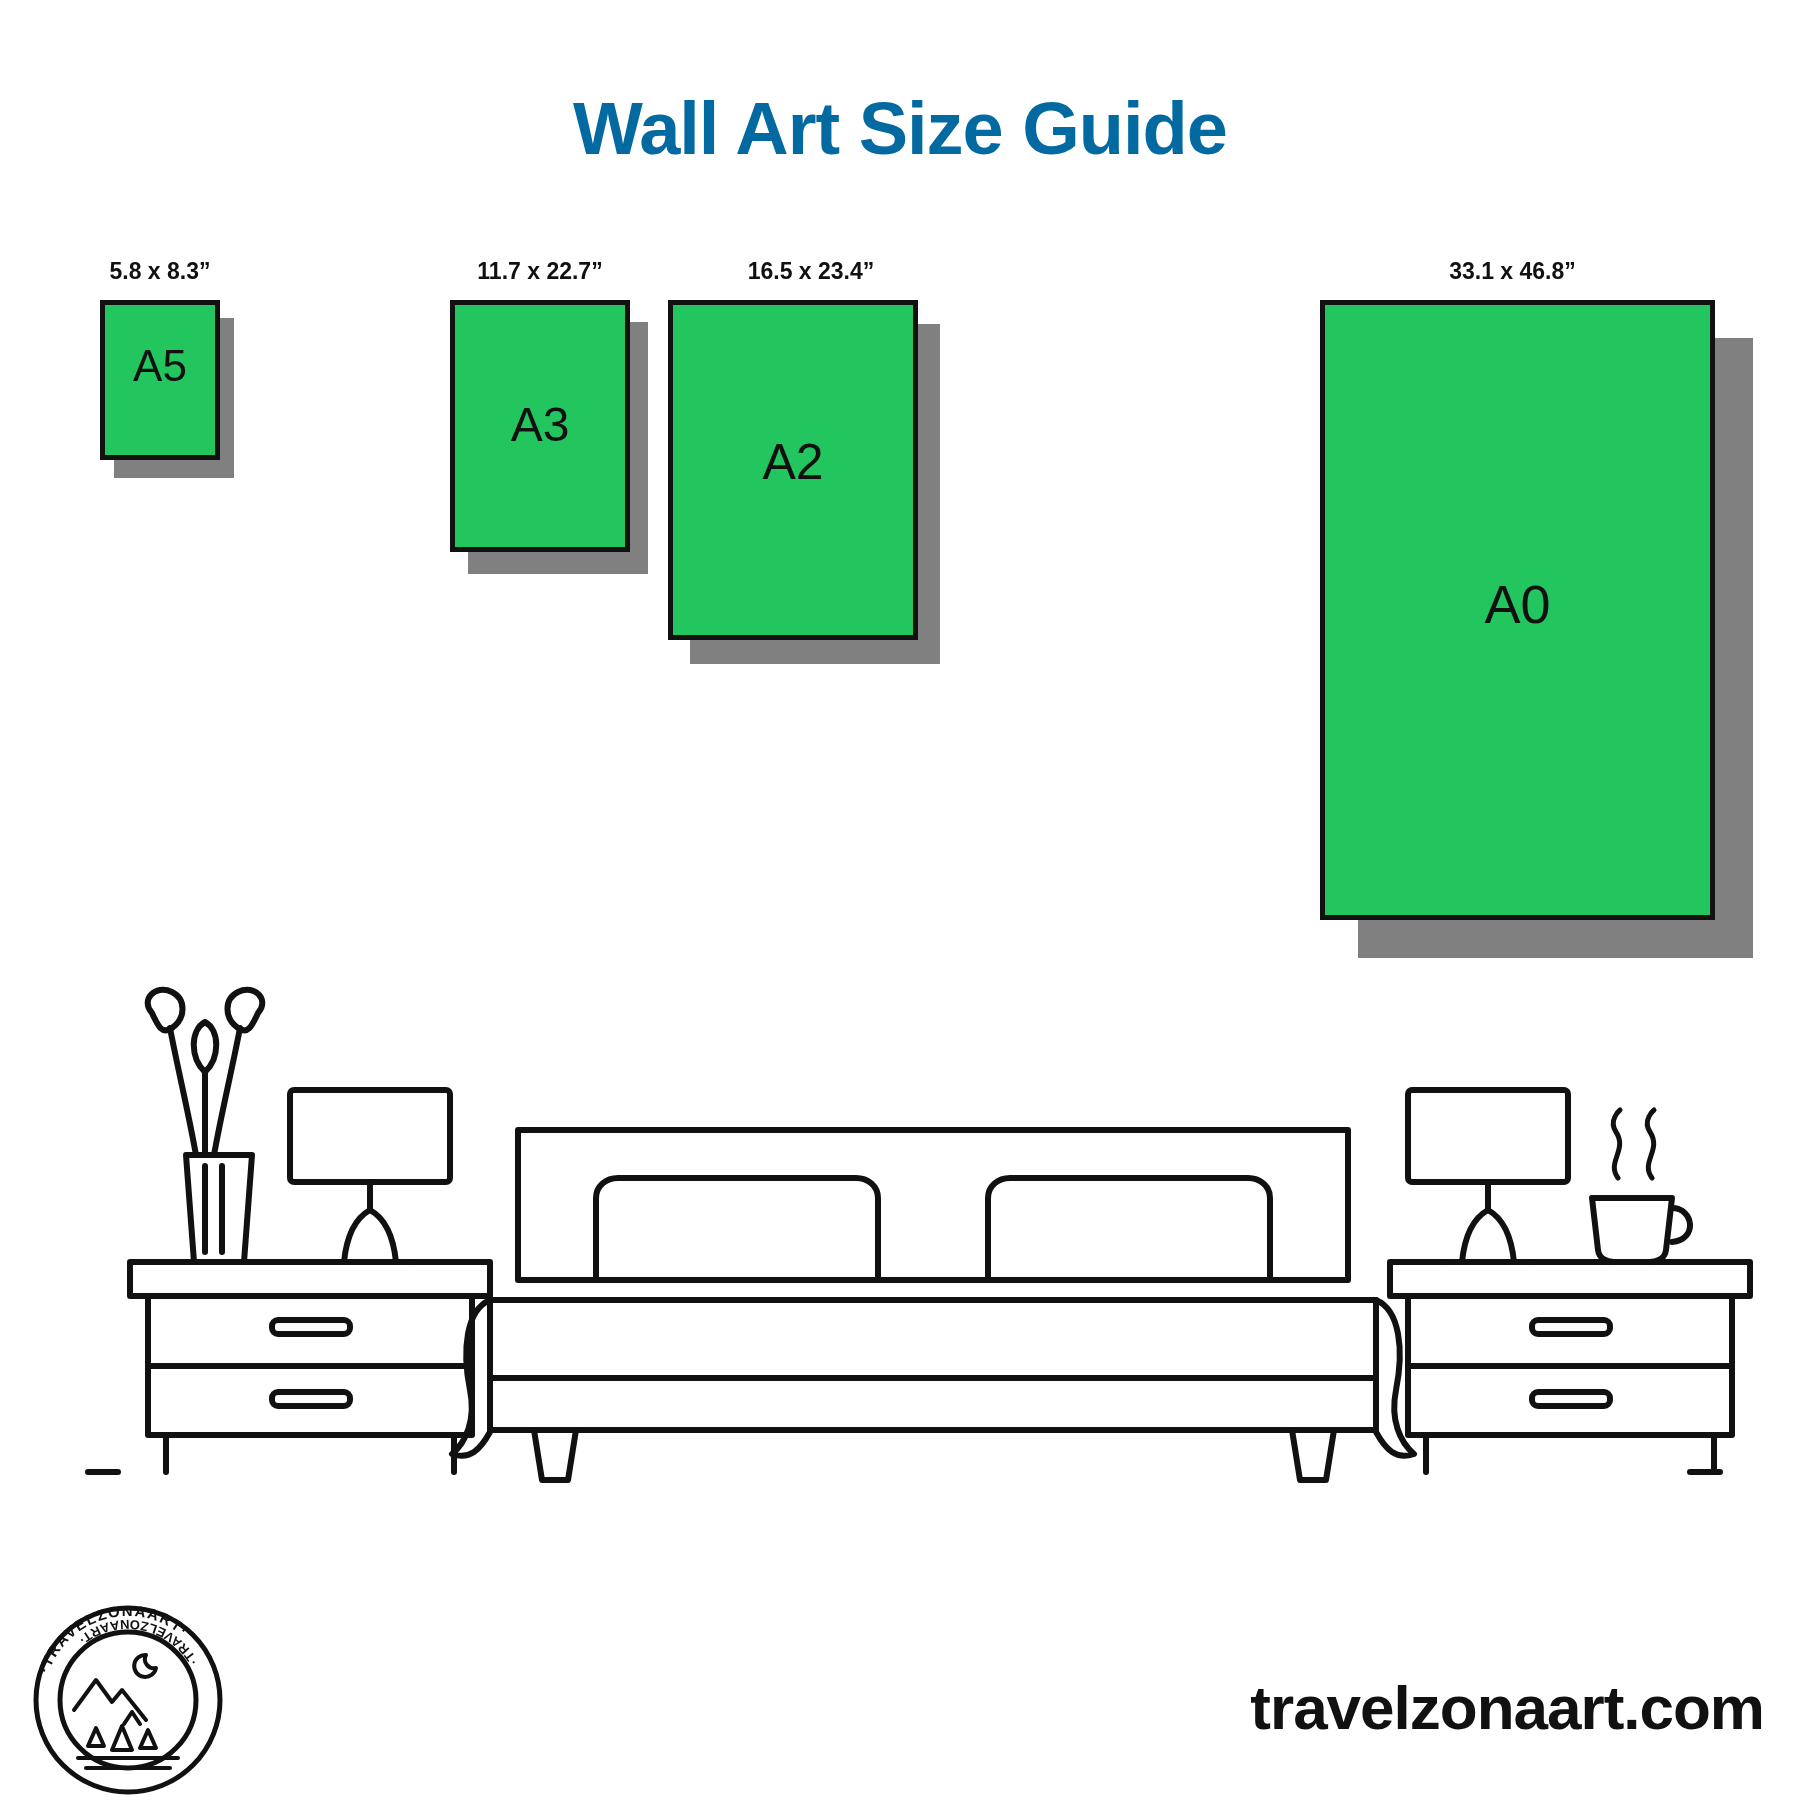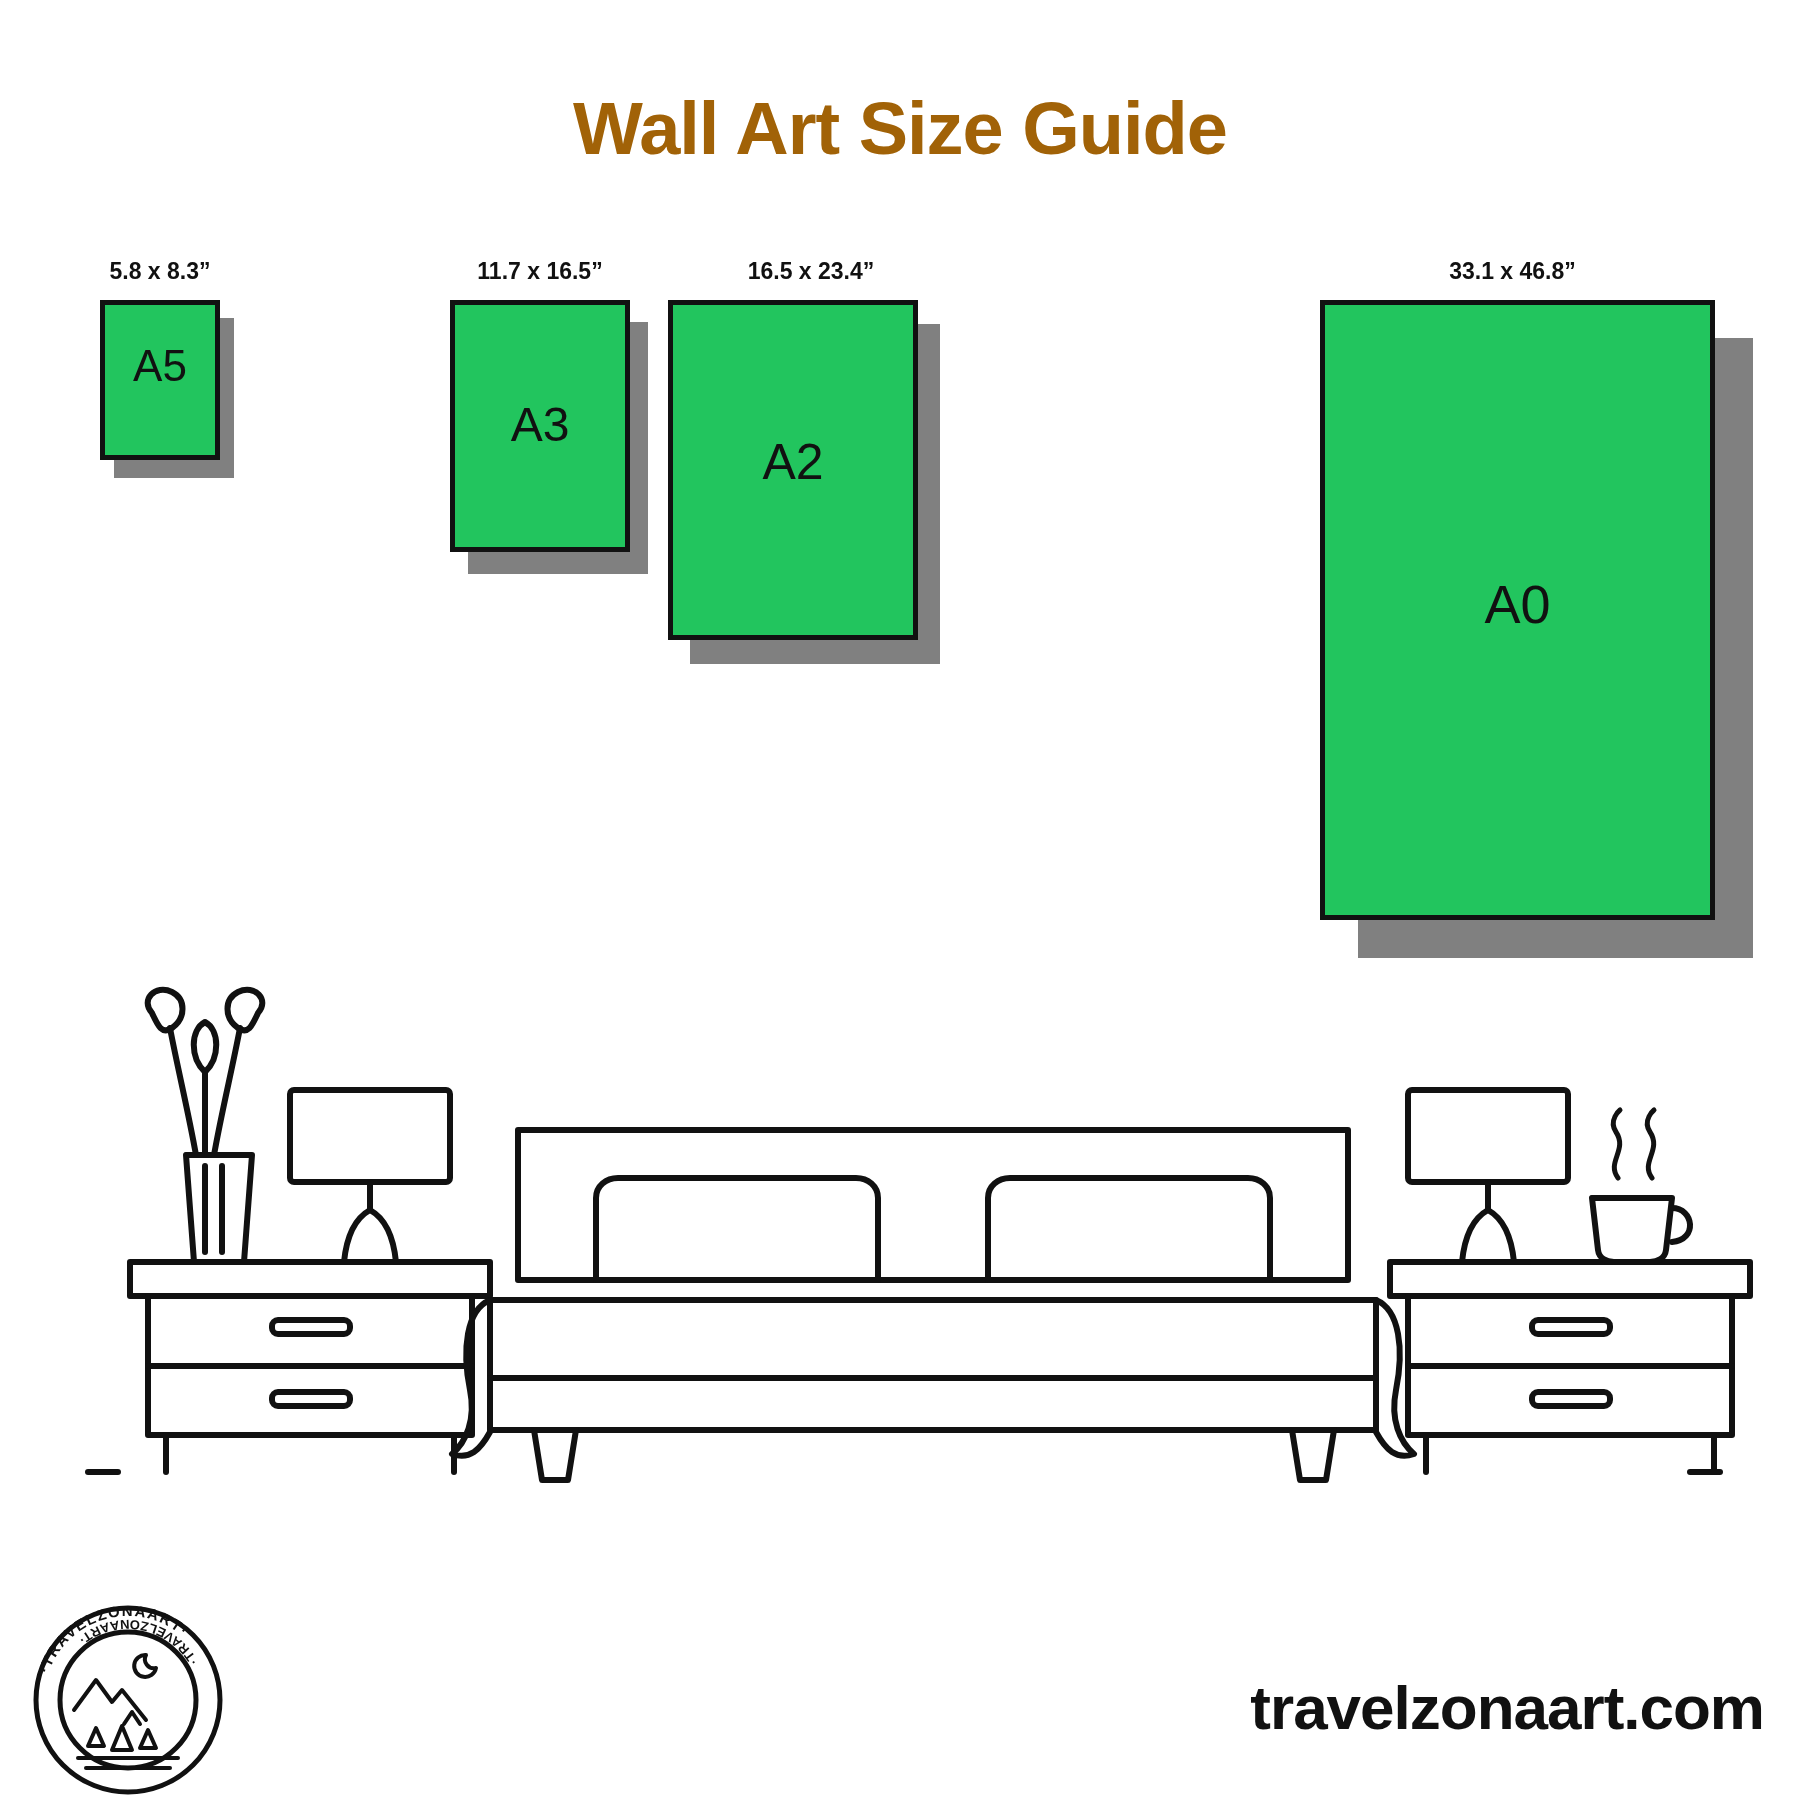--- a/index.html
+++ b/index.html
@@ -19,21 +19,21 @@
   
   .title {
     position: absolute;
     top: 86px;
     left: 0;
     width: 1800px;
     text-align: center;
     font-size: 74px;
     font-weight: bold;
     letter-spacing: -1px;
-    color: #a16207;
+    color: #0369a1;
   }
 
   
   .frames {
     position: absolute;
     left: 0;
     top: 0;
     width: 1800px;
     height: 1060px;
   }
@@ -107,21 +107,21 @@
   <div class="frame-group" style="left:100px; top:300px; width:120px; height:190px;">
     <div class="frame-label" style="top:-42px;">5.8 x 8.3”</div>
     <div class="frame-shadow" style="left:14px; top:18px; width:120px; height:160px;"></div>
     <div class="frame-box" style="left:0; top:0; width:120px; height:160px;">
       <div class="frame-name" style="top:36px; font-size:44px;">A5</div>
     </div>
   </div>
 
 
   <div class="frame-group" style="left:450px; top:300px; width:180px; height:290px;">
-    <div class="frame-label" style="top:-42px;">11.7 x 16.5”</div>
+    <div class="frame-label" style="top:-42px;">11.7 x 22.7”</div>
     <div class="frame-shadow" style="left:18px; top:22px; width:180px; height:252px;"></div>
     <div class="frame-box" style="left:0; top:0; width:180px; height:252px;">
       <div class="frame-name" style="top:92px; font-size:48px;">A3</div>
     </div>
   </div>
 
   <div class="frame-group" style="left:668px; top:300px; width:250px; height:380px;padding-left:12px;">
     <div class="frame-label" style="top:-42px;">16.5 x 23.4”</div>
     <div class="frame-shadow" style="left:22px; top:24px; width:250px; height:340px;"></div>
     <div class="frame-box" style="left:0; top:0; width:250px; height:340px;">

